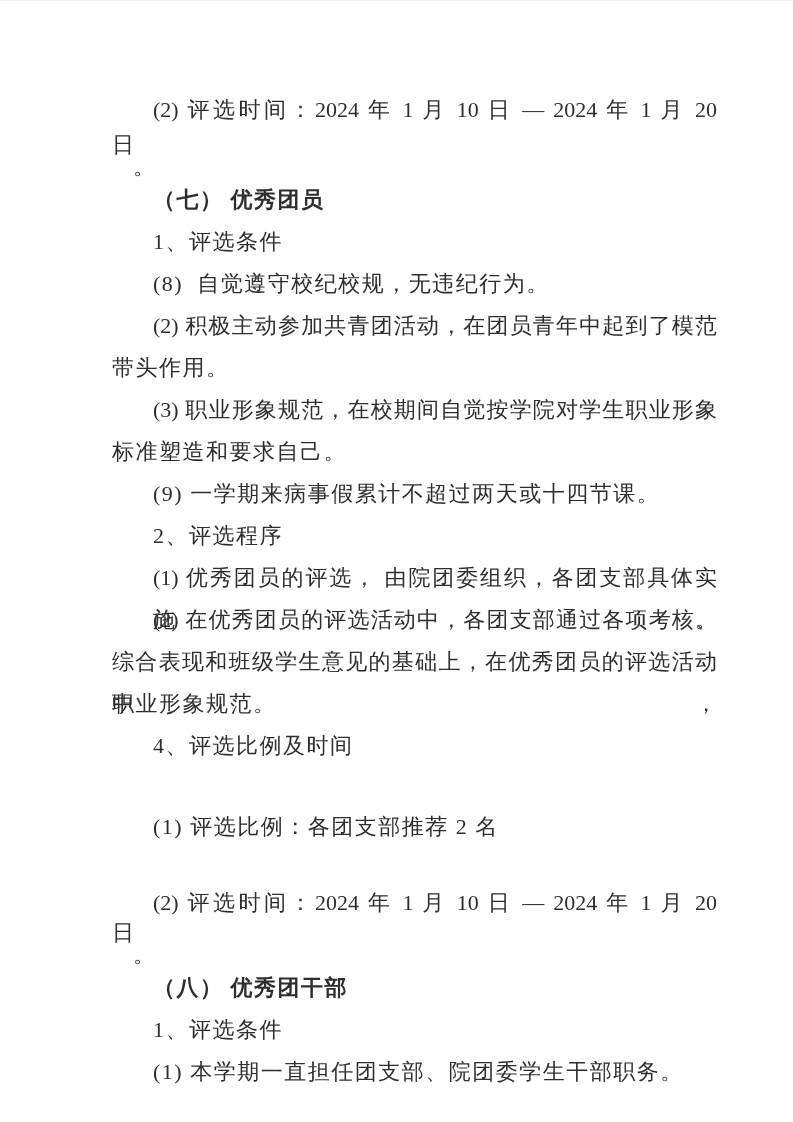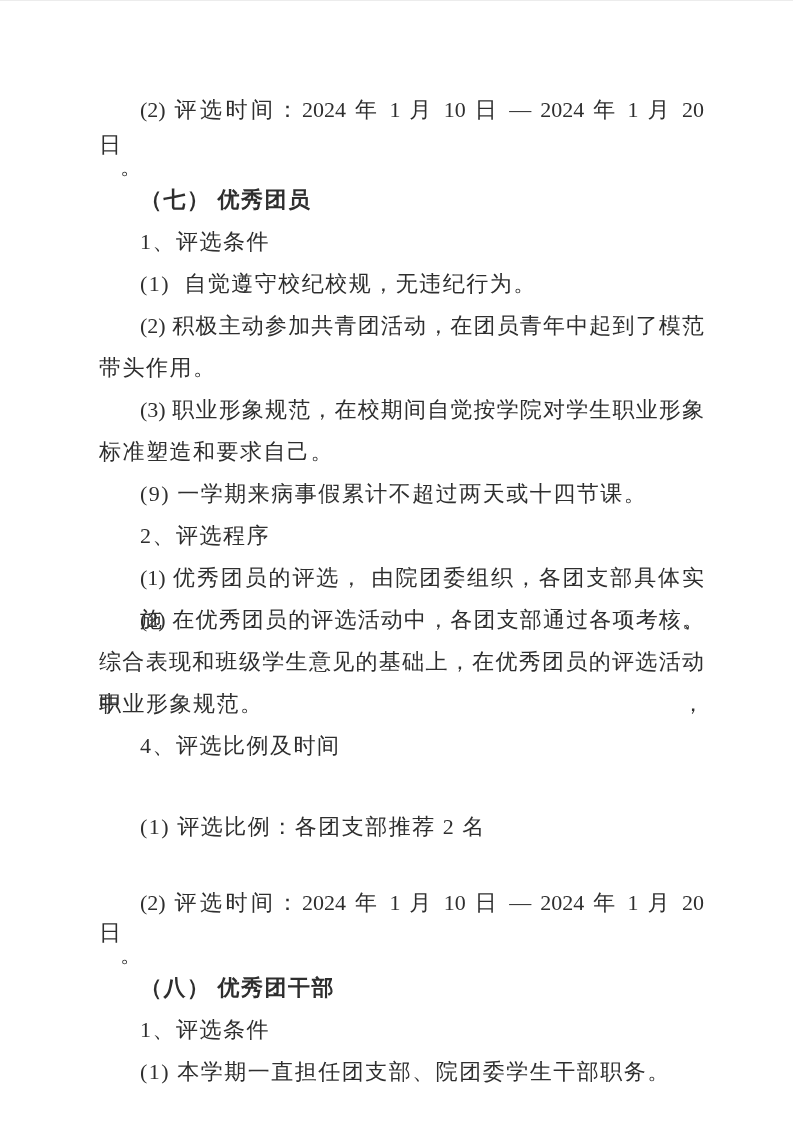--- a/index.html
+++ b/index.html
@@ -11,21 +11,21 @@
     position: relative;
     width: 793px;
     height: 1122px;
     background: #ffffff;
     overflow: hidden;
     border-top: 1px solid #ececec;
     font-family: "Liberation Serif", "DejaVu Serif", serif;
   }
   .content {
     position: absolute;
-    left: 99px;
+    left: 112px;
     top: 88px;
     width: 605px;
     color: #2e2e2e;
     font-size: 22px;
   }
   .ln {
     height: 42px;
     line-height: 42px;
     white-space: pre-wrap;
     letter-spacing: 1.5px;
@@ -51,21 +51,21 @@
 </head>
 <body>
 
 <div class="page">
   <div class="content">
     <div class="ln ind j">(2) 评选时间：2024 年 1 月 10 日 — 2024 年 1 月 20</div>
     <div class="ln day">日</div>
     <div class="ln stop">。</div>
     <div class="ln ind b">（七） 优秀团员</div>
     <div class="ln ind">1、评选条件</div>
-    <div class="ln ind">(1)  自觉遵守校纪校规，无违纪行为。</div>
+    <div class="ln ind">(8)  自觉遵守校纪校规，无违纪行为。</div>
     <div class="ln ind j">(2) 积极主动参加共青团活动，在团员青年中起到了模范</div>
     <div class="ln">带头作用。</div>
     <div class="ln ind j">(3) 职业形象规范，在校期间自觉按学院对学生职业形象</div>
     <div class="ln">标准塑造和要求自己。</div>
     <div class="ln ind">(9) 一学期来病事假累计不超过两天或十四节课。</div>
     <div class="ln ind">2、评选程序</div>
     <div class="ln ind j">(1) 优秀团员的评选， 由院团委组织，各团支部具体实施。</div>
     <div class="ln ind j">(2) 在优秀团员的评选活动中，各团支部通过各项考核、</div>
     <div class="ln j">综合表现和班级学生意见的基础上，在优秀团员的评选活动中，</div>
     <div class="ln">职业形象规范。</div>

